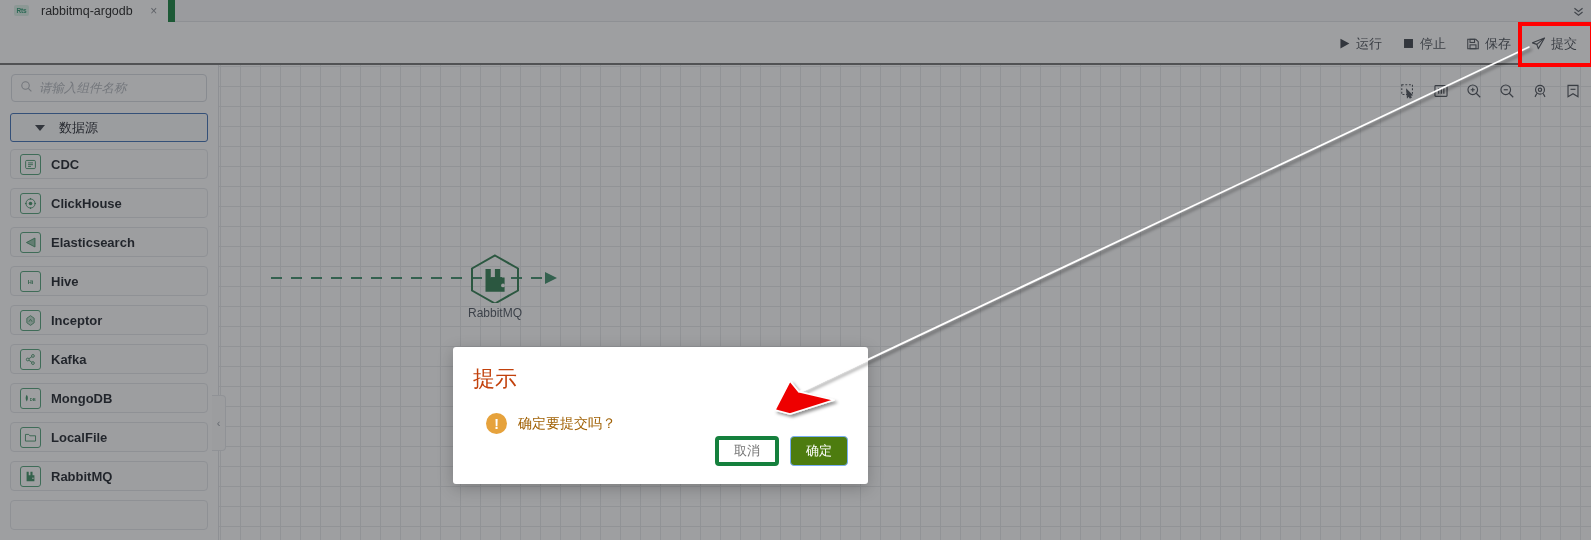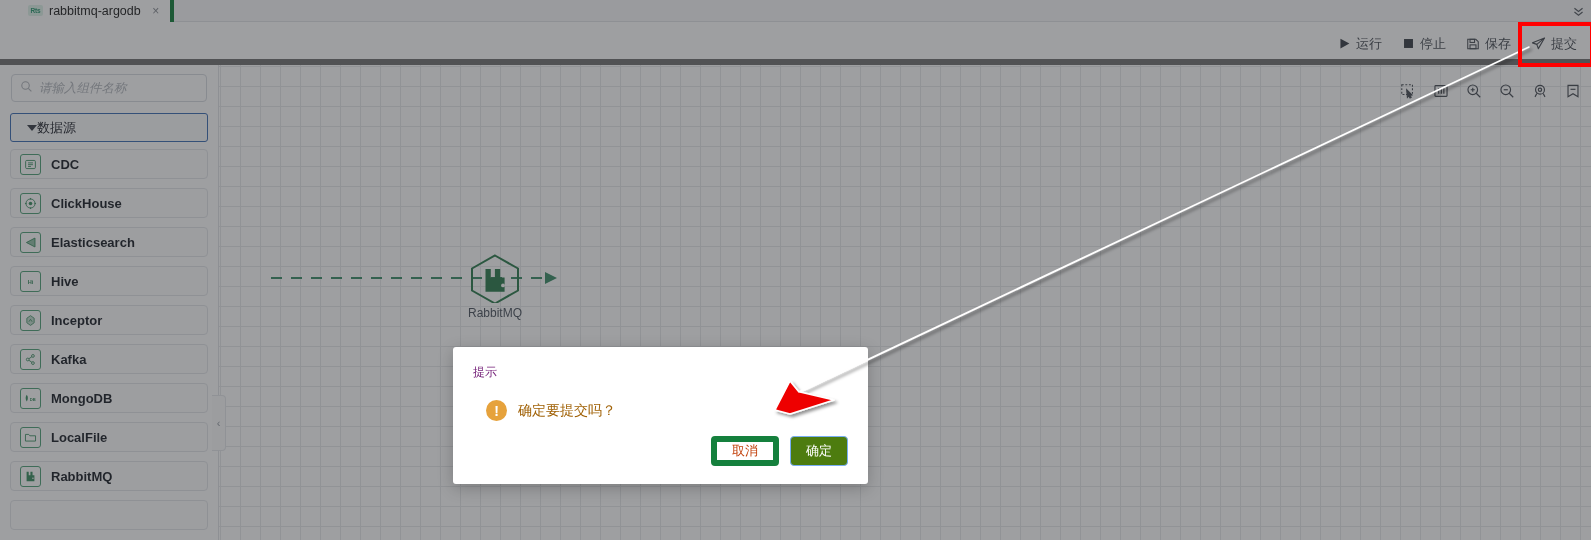--- a/index.html
+++ b/index.html
@@ -18,24 +18,24 @@
 
   
   .tabbar {
     position: absolute; left: 0; top: 0;
     width: 1591px; height: 22px;
     background: #f7f8fa;
     border-bottom: 1px solid #e2e4e8;
     display: flex; align-items: center;
   }
   .tab {
-    display: flex; align-items: center; gap: 6px;
-    height: 22px; padding: 0 8px 0 28px;
-    background: #ffffff;
-    border-right: 4px solid #15803d;
+    display: flex; align-items: center; gap: 12px;
+    height: 22px; padding: 0 8px 0 14px;
+    background: #ffffff;
+    border-right: 7px solid #15803d;
     font-size: 12.5px; color: #222;
   }
   .tab-icon {
     width: 15px; height: 11px; border-radius: 2px;
     background: #dff3ea; color: #2f9b74;
     font-size: 6.5px; line-height: 11px; text-align: center;
     letter-spacing: -0.2px; font-weight: bold;
   }
   .tab-label { white-space: nowrap; }
   .tab-close {
@@ -46,21 +46,21 @@
     position: absolute; right: 6px; top: 0; height: 22px;
     display: flex; align-items: center; color: #5a5f66;
   }
   .tabbar-overflow svg { display: block; }
 
   
   .toolbar {
     position: absolute; left: 0; top: 22px;
     width: 1591px; height: 43px;
     background: #ffffff;
-    border-bottom: 6px solid #737373;
+    border-bottom: 2px solid #737373;
   }
   .toolbar-actions {
     position: absolute; right: 0; top: 0; height: 43px;
     display: flex; align-items: center; gap: 0px;
     padding-right: 4px;
   }
   .tb-btn {
     display: flex; align-items: center; gap: 5px;
     height: 43px; padding: 0 10px;
     font-size: 13px; color: #4a4f57; cursor: pointer;
@@ -92,22 +92,22 @@
     font-style: italic;
   }
   .search-input::placeholder { color: #b3b7bd; }
 
   .group-header {
     margin: 5px 10px 7px 10px;
     height: 29px;
     border: 1px solid #3f6fb5;
     border-radius: 3px;
     background: #fafbfc;
-    display: flex; align-items: center; gap: 0;
-    padding-left: 16px;
+    display: flex; align-items: center; gap: 14px;
+    padding-left: 24px;
     font-size: 13px; color: #1d2129; font-weight: 500;
     cursor: pointer;
   }
   .caret-down {
     width: 0; height: 0;
     border-left: 5px solid transparent;
     border-right: 5px solid transparent;
     border-top: 6px solid #3b4049;
   }
 
@@ -185,21 +185,21 @@
   .dialog {
     position: absolute;
     left: 453px; top: 347px;
     width: 415px; height: 137px;
     background: #ffffff;
     border-radius: 3px;
     box-shadow: 0 4px 16px rgba(0,0,0,0.22);
     z-index: 21;
     padding: 17px 20px 0 20px;
   }
-  .dlg-title { font-size: 12px; color: #701a75; }
+  .dlg-title { font-size: 22px; color: #c2410c; }
   .dlg-body {
     display: flex; align-items: center; gap: 11px;
     margin-top: 19px; padding-left: 13px;
   }
   .warn-badge {
     width: 21px; height: 21px; border-radius: 50%;
     background: #e6a23c; color: #fff;
     font-size: 14px; font-weight: bold;
     display: flex; align-items: center; justify-content: center;
     flex: none; line-height: 1;
@@ -209,21 +209,21 @@
     position: absolute; right: 20px; bottom: 18px;
     display: flex; gap: 11px;
   }
   .btn {
     height: 30px; min-width: 56px; padding: 0 15px;
     border-radius: 4px; font-size: 13px;
     display: flex; align-items: center; justify-content: center;
     cursor: pointer;
     font-family: "Liberation Sans", "DejaVu Sans", sans-serif;
   }
-  .btn-default { background: #fff; border: 6px solid #15803d; color: #c2410c; }
+  .btn-default { background: #fff; border: 4px solid #15803d; color: #737373; }
   .btn-primary { background: #4d7c0f; border: 1px solid #78aef5; color: #fff; }
 
   
   .annot { position: absolute; left: 0; top: 0; width: 1591px; height: 540px; z-index: 40; pointer-events: none; }
   .annot-box {
     position: absolute;
     left: 1518px; top: 22px;
     width: 76px; height: 45px;
     border: 4px solid #ff0000;
     z-index: 41;

